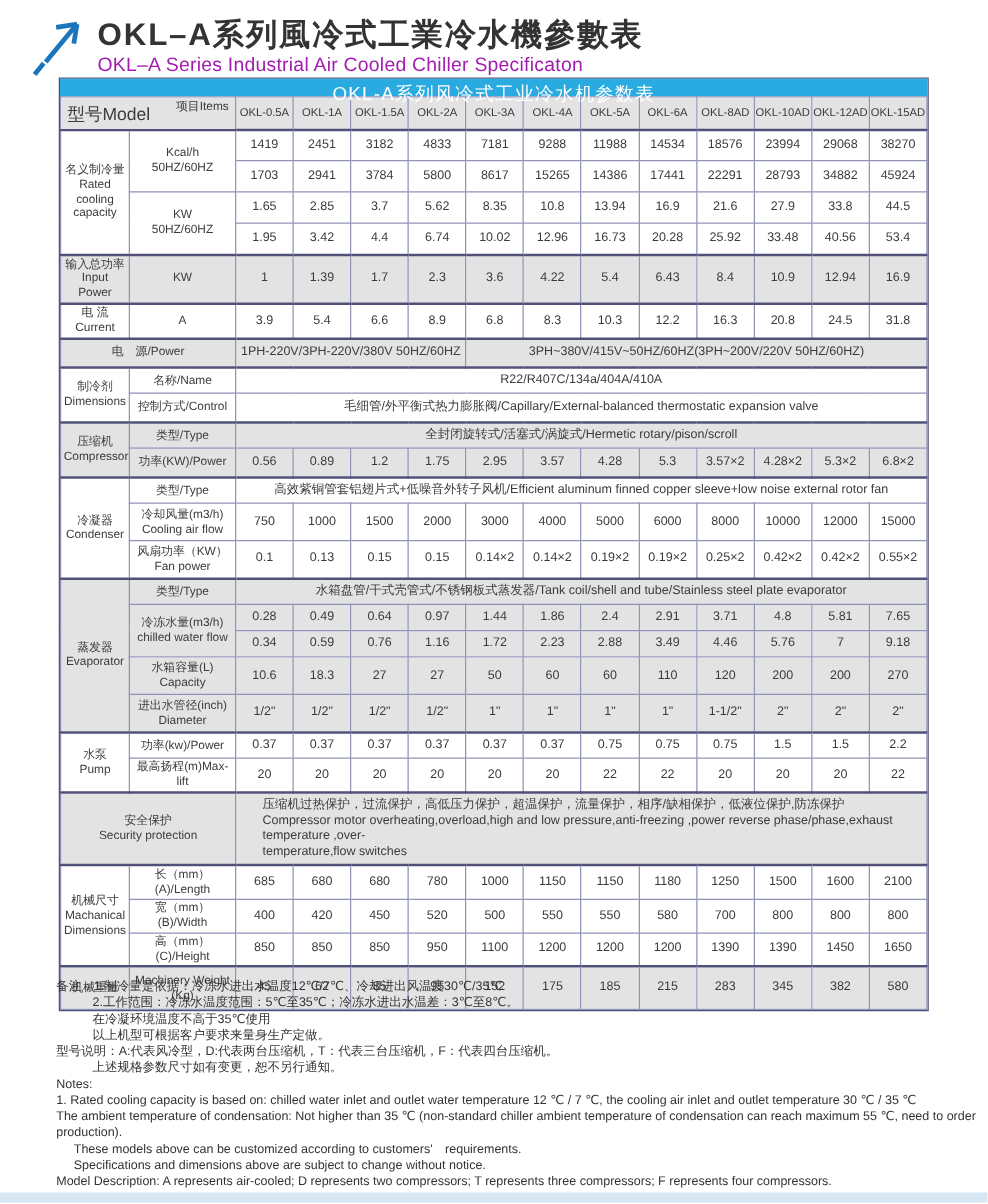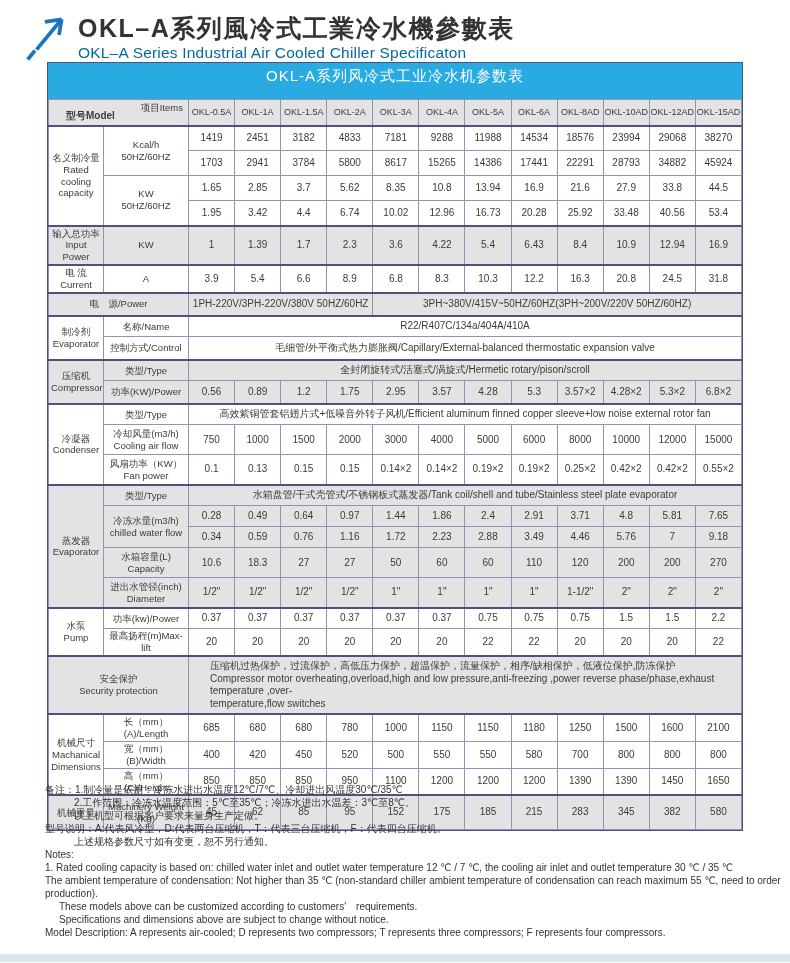--- a/index.html
+++ b/index.html
@@ -10,35 +10,35 @@
   html,body{margin:0;padding:0;}
   body{
     width:790px;height:963px;position:relative;overflow:hidden;background:#fff;
     font-family:"Liberation Sans","DejaVu Sans",sans-serif;color:var(--ink);
   }
   
   .hdr{display:flex;align-items:flex-end;padding:7px 0 0 24px;}
   .logo{width:46px;height:52px;flex:0 0 auto;margin-top:3px;}
   .titles{margin-left:8px;}
   .t-zh{font-size:25px;font-weight:600;color:#333;letter-spacing:1.5px;line-height:1.15;}
-  .t-en{font-size:15.5px;color:#0369a1;margin-top:1px;letter-spacing:.2px;}
+  .t-en{font-size:15.5px;color:#a21caf;margin-top:1px;letter-spacing:.2px;}
   
   .tblwrap{position:absolute;left:47px;top:62px;width:696px;border:1px solid var(--grid-heavy);background:#fff;}
-  .banner{height:36px;background:var(--banner-bg);color:#fff;text-align:center;line-height:26px;
+  .banner{height:14px;background:var(--banner-bg);color:#fff;text-align:center;line-height:26px;
           font-size:15px;letter-spacing:1px;}
   table{border-collapse:collapse;width:100%;table-layout:fixed;}
   col.c-grp{width:55px;} col.c-itm{width:85px;}
   th,td{border:1px solid var(--grid);text-align:center;vertical-align:middle;
         font-size:10px;color:var(--ink);padding:1px 2px;line-height:1.25;
         white-space:pre-line;overflow:hidden;font-weight:normal;}
   tr.mhead th{background:var(--shade);font-size:9px;height:26px;padding:1px 0;}
   th.corner{position:relative;padding:0;
     background:linear-gradient(to bottom right,var(--shade) calc(50% - .7px),var(--grid) calc(50% - .7px),
                var(--grid) calc(50% + .7px),var(--shade) calc(50% + .7px));}
-  .c-model{position:absolute;left:17px;bottom:2px;font-size:10px;font-weight:bold;}
+  .c-model{position:absolute;left:5px;bottom:2px;font-size:14px;}
   .c-items{position:absolute;right:5px;top:2px;font-size:9.5px;}
   td.lbl{font-size:9.5px;}
   td.val{font-size:10px;}
   td.tleft{text-align:left;padding:3px 21px;}
   tr.shade td{background:var(--shade);}
   tr.hb td,tr.hb th{border-top:2px solid var(--grid-heavy);}
   
   .notes{position:absolute;left:45px;top:783px;width:740px;font-size:10px;line-height:13px;color:#333;}
   .n-i1{padding-left:14px;} .n-i2{padding-left:29px;}
   
@@ -195,21 +195,21 @@
           <td class="val">24.5</td>
           <td class="val">31.8</td>
         </tr>
         <tr class="shade hb" style="height: 23px;">
           <td colspan="2" class="lbl">电　源/Power</td>
           <td colspan="4" class="val">1PH-220V/3PH-220V/380V 50HZ/60HZ</td>
           <td colspan="8" class="val">3PH~380V/415V~50HZ/60HZ(3PH~200V/220V  50HZ/60HZ)</td>
         </tr>
         <tr class="hb" style="height: 21px;">
           <td rowspan="2" class="lbl grp">制冷剂
-Evaporator</td>
+Dimensions</td>
           <td class="lbl itm">名称/Name</td>
           <td colspan="12" class="val">R22/R407C/134a/404A/410A</td>
         </tr>
         <tr style="height: 23px;">
           <td class="lbl itm">控制方式/Control</td>
           <td colspan="12" class="val">毛细管/外平衡式热力膨胀阀/Capillary/External-balanced thermostatic expansion valve</td>
         </tr>
         <tr class="shade hb" style="height: 21px;">
           <td rowspan="2" class="lbl grp">压缩机
 Compressor</td>
@@ -441,20 +441,21 @@
           <td class="val">382</td>
           <td class="val">580</td>
         </tr>
       </tbody>
   </table>
 </div>
 
 <div class="notes">
     <div class="note">备注：1.制冷量是依据：冷冻水进出水温度12℃/7℃、冷却进出风温度30℃/35℃</div>
     <div class="note n-i2">2.工作范围：冷冻水温度范围：5℃至35℃；冷冻水进出水温差：3℃至8℃。</div>
+    <div class="note n-i2">在冷凝环境温度不高于35℃使用</div>
     <div class="note n-i2">以上机型可根据客户要求来量身生产定做。</div>
     <div class="note">型号说明：A:代表风冷型，D:代表两台压缩机，T：代表三台压缩机，F：代表四台压缩机。</div>
     <div class="note n-i2">上述规格参数尺寸如有变更，恕不另行通知。</div>
     <div class="note">Notes:</div>
     <div class="note">1. Rated cooling capacity is based on: chilled water inlet and outlet water temperature 12 ℃ / 7 ℃, the cooling air inlet and outlet temperature 30 ℃ / 35 ℃</div>
     <div class="note">The ambient temperature of condensation: Not higher than 35 ℃ (non-standard chiller ambient temperature of condensation can reach maximum 55 ℃, need to order production).</div>
     <div class="note n-i1">These models above can be customized according to customers'　requirements.</div>
     <div class="note n-i1">Specifications and dimensions above are subject to change without notice.</div>
     <div class="note">Model Description: A represents air-cooled; D represents two compressors; T represents three compressors; F represents four compressors.</div>
   </div>

